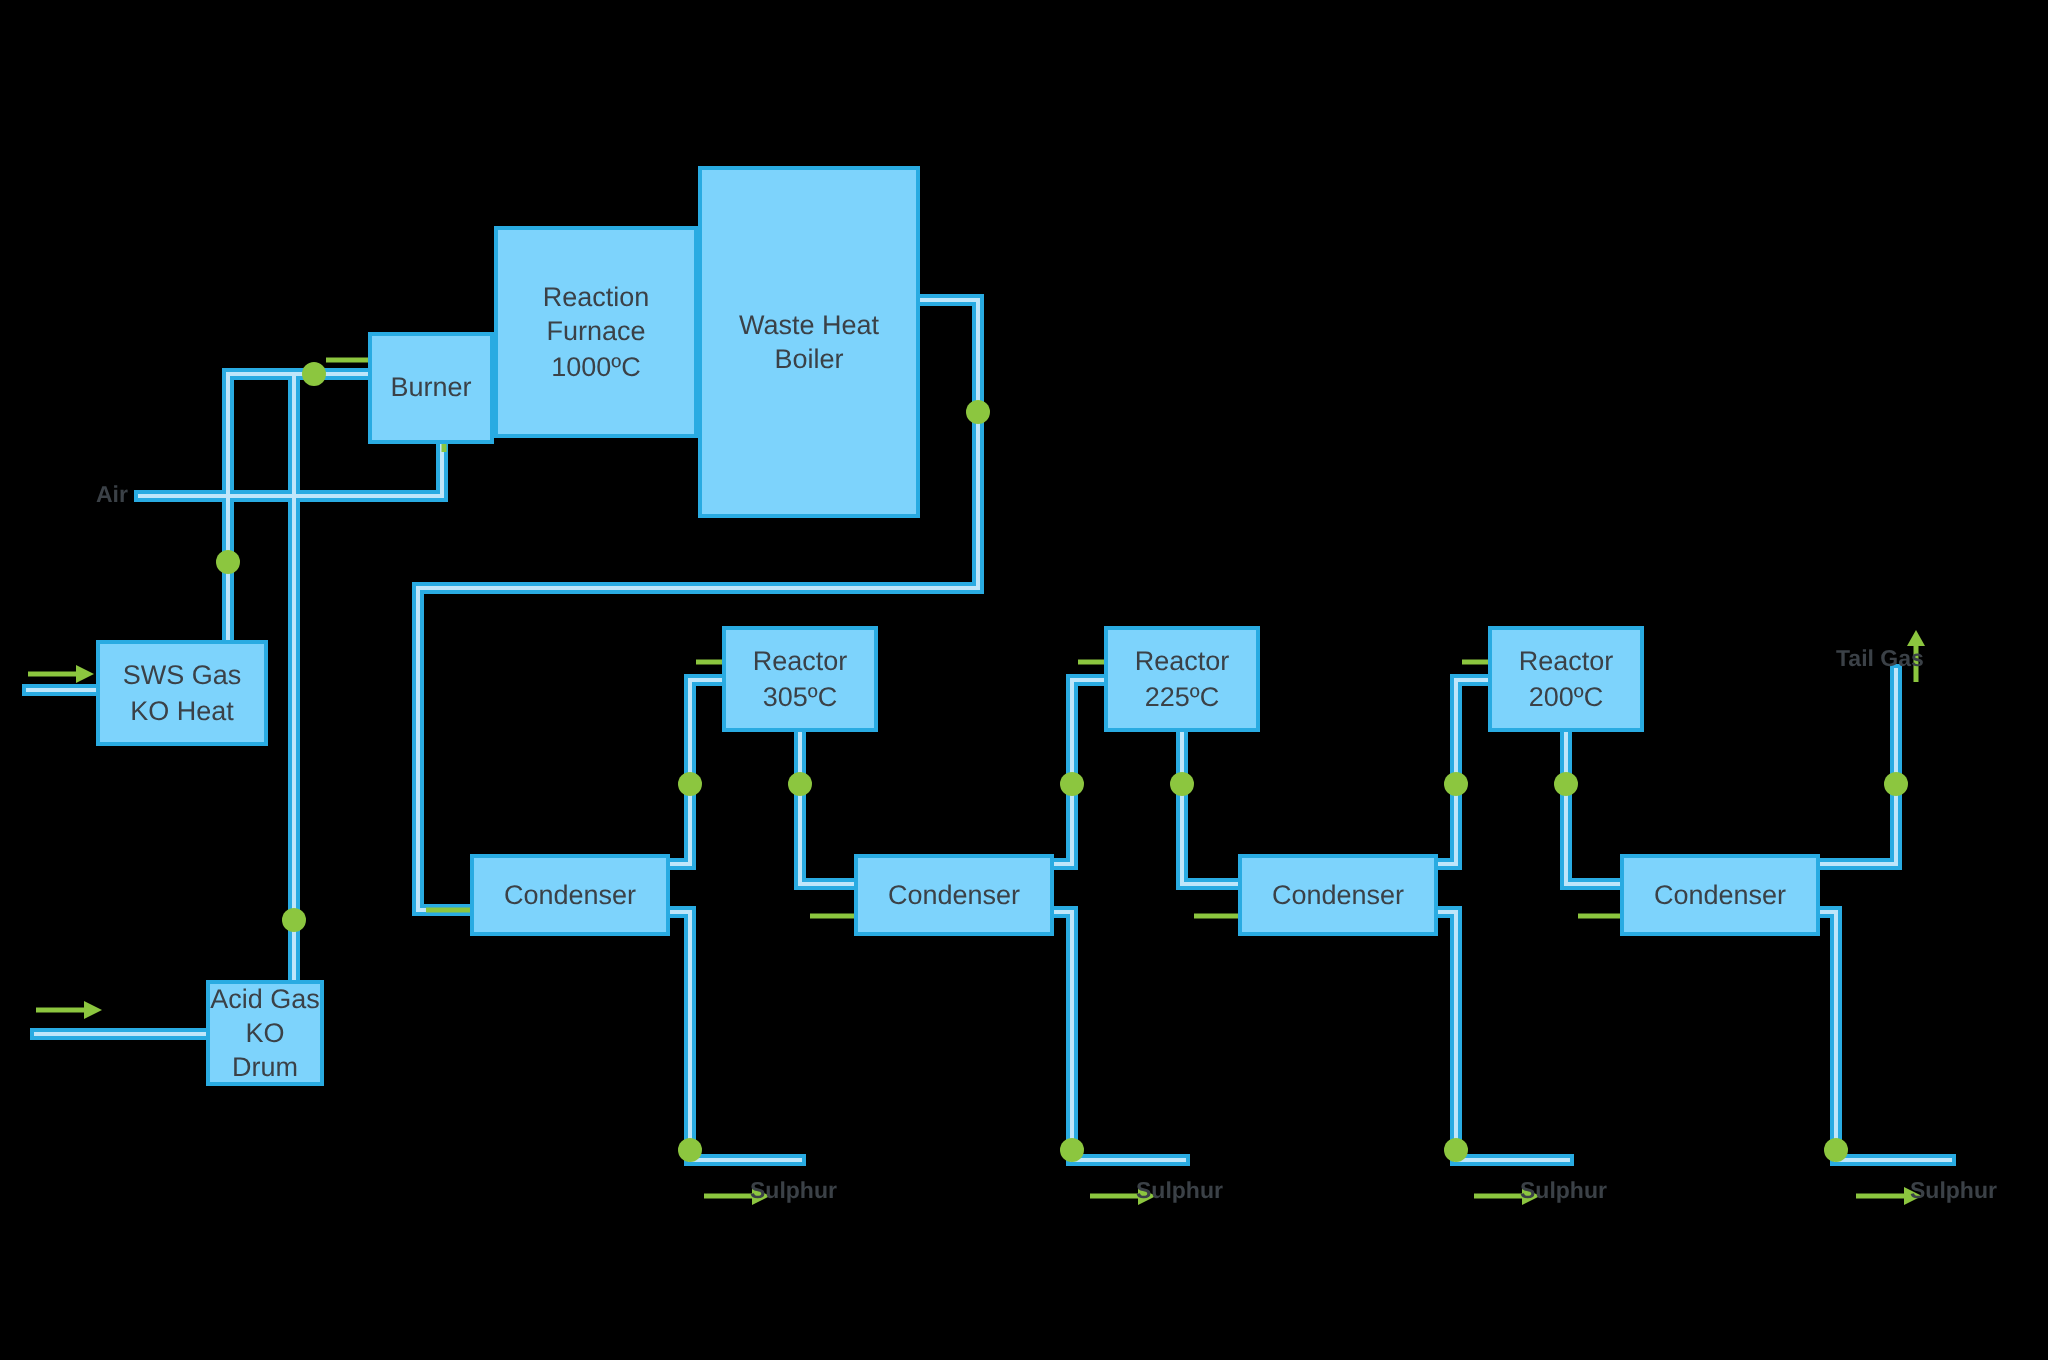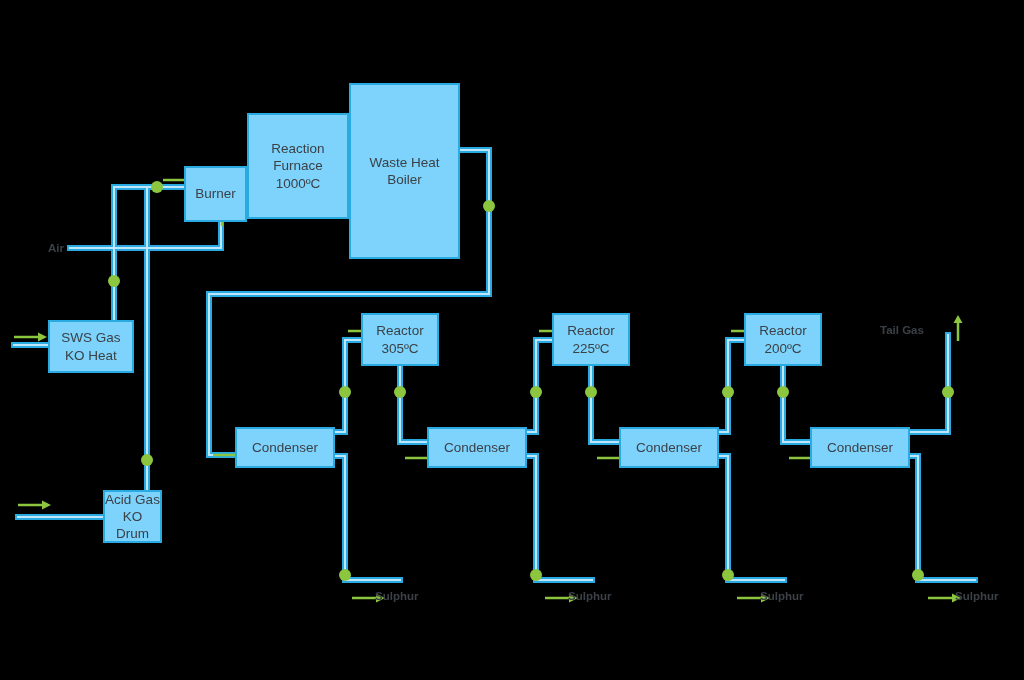--- a/index.html
+++ b/index.html
@@ -155,19 +155,19 @@
       <div class="unit" style="left: 427px; top: 427px; width: 100px; height: 41px;">Condenser</div>
       <div class="unit" style="left: 552px; top: 313px; width: 78px; height: 53px;">Reactor
 225ºC</div>
       <div class="unit" style="left: 619px; top: 427px; width: 100px; height: 41px;">Condenser</div>
       <div class="unit" style="left: 744px; top: 313px; width: 78px; height: 53px;">Reactor
 200ºC</div>
       <div class="unit" style="left: 810px; top: 427px; width: 100px; height: 41px;">Condenser</div>
     </div>
   <div id="labels">
       <div class="flabel" style="left: 48px; top: 243px;">Air</div>
-      <div class="flabel" style="left: 880px; top: 325px;">Tail Gas</div>
+      <div class="flabel" style="left: 918px; top: 325px;">Tail Gas</div>
       <div class="flabel" style="left: 375px; top: 591px;">Sulphur</div>
       <div class="flabel" style="left: 568px; top: 591px;">Sulphur</div>
       <div class="flabel" style="left: 760px; top: 591px;">Sulphur</div>
       <div class="flabel" style="left: 955px; top: 591px;">Sulphur</div>
     </div>
 </div>
 
 </body></html>

